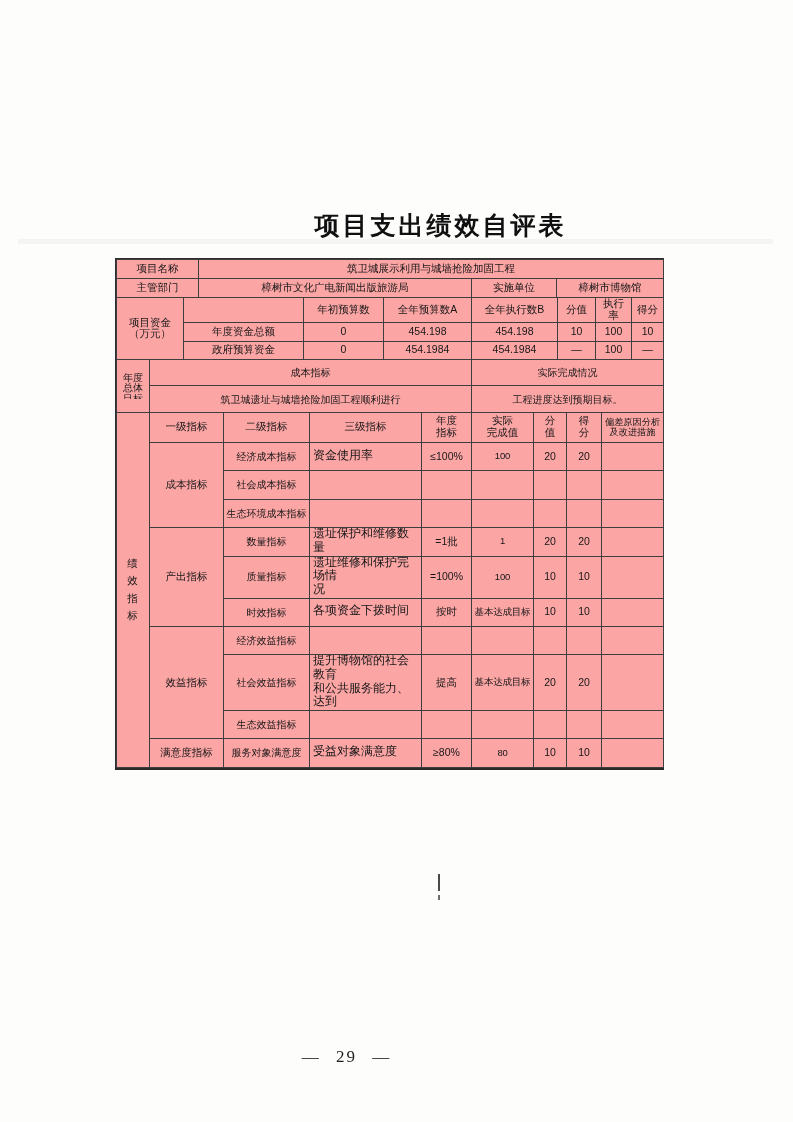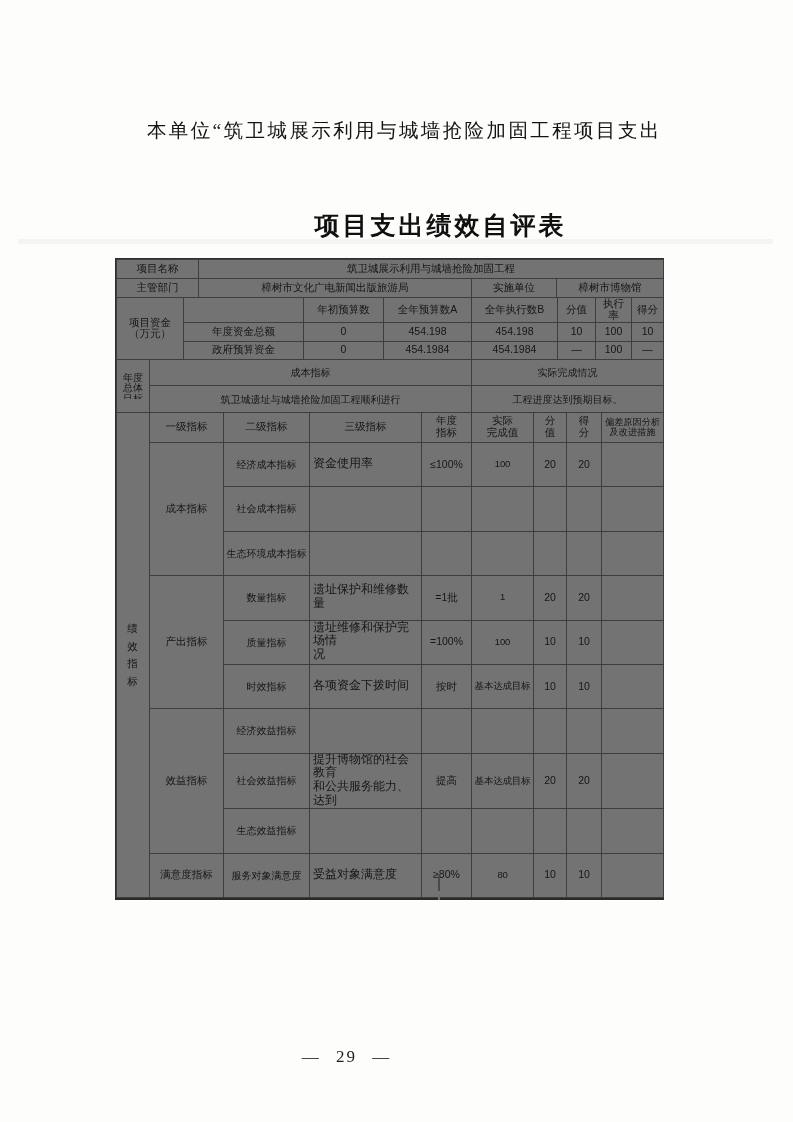--- a/index.html
+++ b/index.html
@@ -17,27 +17,27 @@
   .tbl-title{position:absolute;top:209px;left:0;width:793px;text-align:center;
              font-family:"Liberation Serif",serif;font-weight:bold;
              font-size:25px;letter-spacing:3px;color:#101010;margin-left:44px;}
   .tbl-subtitle{position:absolute;top:245px;left:0;width:793px;text-align:center;
                 font-size:10.5px;letter-spacing:1px;color:#222;}
   .streak{position:absolute;top:239px;left:18px;width:755px;height:5px;
           background:#ececea;opacity:.55;}
 
   
   .tbl-wrap{position:absolute;top:258px;left:115px;width:547px;
-            border:1px solid #2f2f2f;border-bottom:2px solid #2a2a2a;background:#737373;}
+            border:1px solid #2f2f2f;border-bottom:2px solid #2a2a2a;background:#fca5a5;}
   table.band{border-collapse:collapse;table-layout:fixed;width:547px;margin-top:-1px;}
   table.band.first{margin-top:0;}
   td{border:1px solid #3e3e3e;font-size:10.5px;line-height:1.14;text-align:center;
      vertical-align:middle;padding:0 2px;white-space:pre-line;overflow:hidden;color:#161616;}
   .la{text-align:left;padding-left:3px;}
-  .l2cell{font-size:10px;padding:16px 1px;}
+  .l2cell{font-size:10px;padding:8px 1px;}
   .l3cell{font-size:12px;font-family:Liberation Mono, monospace;}
   .sm{font-size:9.5px;letter-spacing:-.2px;}
   .dev{font-size:9.2px;}
   .goal-clip{height:26px;overflow:hidden;line-height:10.5px;font-size:10px;}
   .goal-lbl{vertical-align:top;padding-top:1px;}
   .perf-lbl{line-height:17.5px;font-size:10.5px;letter-spacing:1px;}
 
   tr.h30{height:30px;} tr.h28{height:28px;} tr.h25{height:25px;} tr.h24{height:24px;}
   tr.h23{height:23px;} tr.h22{height:22px;} tr.h19{height:19px;} tr.h18{height:18px;}
   tr.h17{height:17px;} tr.h14{height:14px;}
@@ -53,21 +53,20 @@
                letter-spacing:2px;word-spacing:9px;color:#1f1f1f;}
 </style>
 </head>
 <body>
 
 <div class="page">
 
   <div class="streak"></div>
 
   <div class="intro">
-    <div class="intro-line indent">本单位“筑卫城展示利用与城墙抢险加固工程项目支出</div>
   </div>
 
   <div class="tbl-title">项目支出绩效自评表</div>
 
   <div class="tbl-wrap">
 
     <table class="band first">
       <colgroup>
           <col style="width:82px">
           <col style="width:273px">

